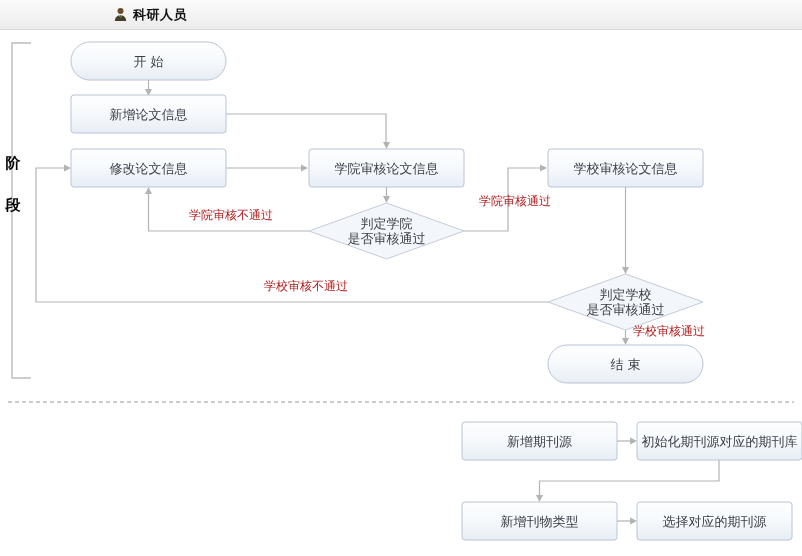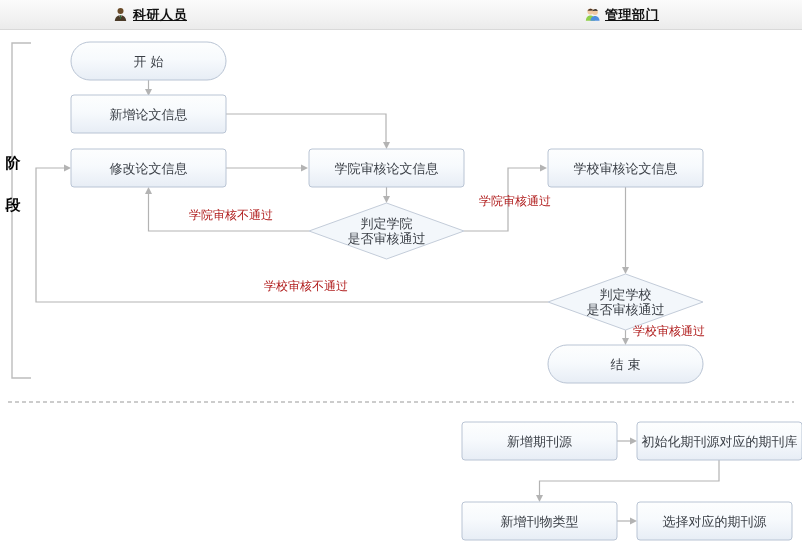--- a/index.html
+++ b/index.html
@@ -16,21 +16,20 @@
   .rolebar{
     position:absolute;left:0;top:0;width:802px;height:29px;
     background:linear-gradient(to bottom,#fbfbfb 0%,#f3f3f3 55%,#ebebeb 100%);
     border-bottom:1px solid #d9d9d9;
   }
   .role{
     position:absolute;top:0;height:29px;
     display:flex;align-items:center;gap:5px;
     font-size:13px;font-weight:bold;color:#111;
     letter-spacing:0.5px;
-    text-decoration:underline;
   }
   .role-label{white-space:nowrap;}
   .ricon{width:15px;height:15px;display:inline-block;position:relative;flex:0 0 auto;}
 
   
   #flow{position:absolute;left:0;top:29px;width:802px;height:527px;display:block;}
 
   .nodebox-rect{stroke:#b9c4d4;stroke-width:1;}
   .nodebox-diamond{fill:#f3f7fb;stroke:#c3ccd9;stroke-width:1;}
   .node-text{
@@ -63,33 +62,20 @@
           <circle cx="7.5" cy="4" r="3" fill="#6b4c2a"></circle>
           <path d="M1.8 14 C2.2 9.6 5 8.2 7.5 8.2 C10 8.2 12.8 9.6 13.2 14 Z" fill="#4a3a28"></path>
           <path d="M6.2 8.4 L7.5 11.4 L8.8 8.4 Z" fill="#e8e4d8"></path>
           <rect x="7" y="8.4" width="1" height="3.4" fill="#2f6b3a"></rect>
         </svg>
       </span>
       <span class="role-label">科研人员</span>
     </div>
 
 
-    <div class="role" id="role2" style="left: 585px;">
-      <span class="ricon">
-        <svg width="15" height="15" viewBox="0 0 15 15">
-          <path d="M0.8 13.8 C1.2 9.6 3.6 8.6 5.4 8.6 C7.2 8.6 9.6 9.6 10 13.8 Z" fill="#8fcf4a"></path>
-          <circle cx="5.4" cy="4.6" r="3" fill="#f2c9a3"></circle>
-          <path d="M2.6 4.4 A3 3 0 0 1 8.3 3.6 L2.8 3.2 Z" fill="#4a3524"></path>
-          <path d="M5.4 13.8 C5.8 10 8.2 9 10 9 C11.8 9 14.2 10 14.6 13.8 Z" fill="#4f8fe0"></path>
-          <circle cx="10" cy="5" r="2.9" fill="#f2c9a3"></circle>
-          <path d="M7.2 4.8 A2.9 2.9 0 0 1 12.8 4.0 L7.4 3.6 Z" fill="#2e2e2e"></path>
-        </svg>
-      </span>
-      <span class="role-label">管理部门</span>
-    </div>
 
   </div>
 
   <svg id="flow" viewBox="0 0 802 527">
     <defs>
       <linearGradient id="boxgrad" x1="0" y1="0" x2="0" y2="1">
         <stop offset="0%" stop-color="#fdfefe"></stop>
         <stop offset="45%" stop-color="#f7fafd"></stop>
         <stop offset="100%" stop-color="#e7edf5"></stop>
       </linearGradient>

